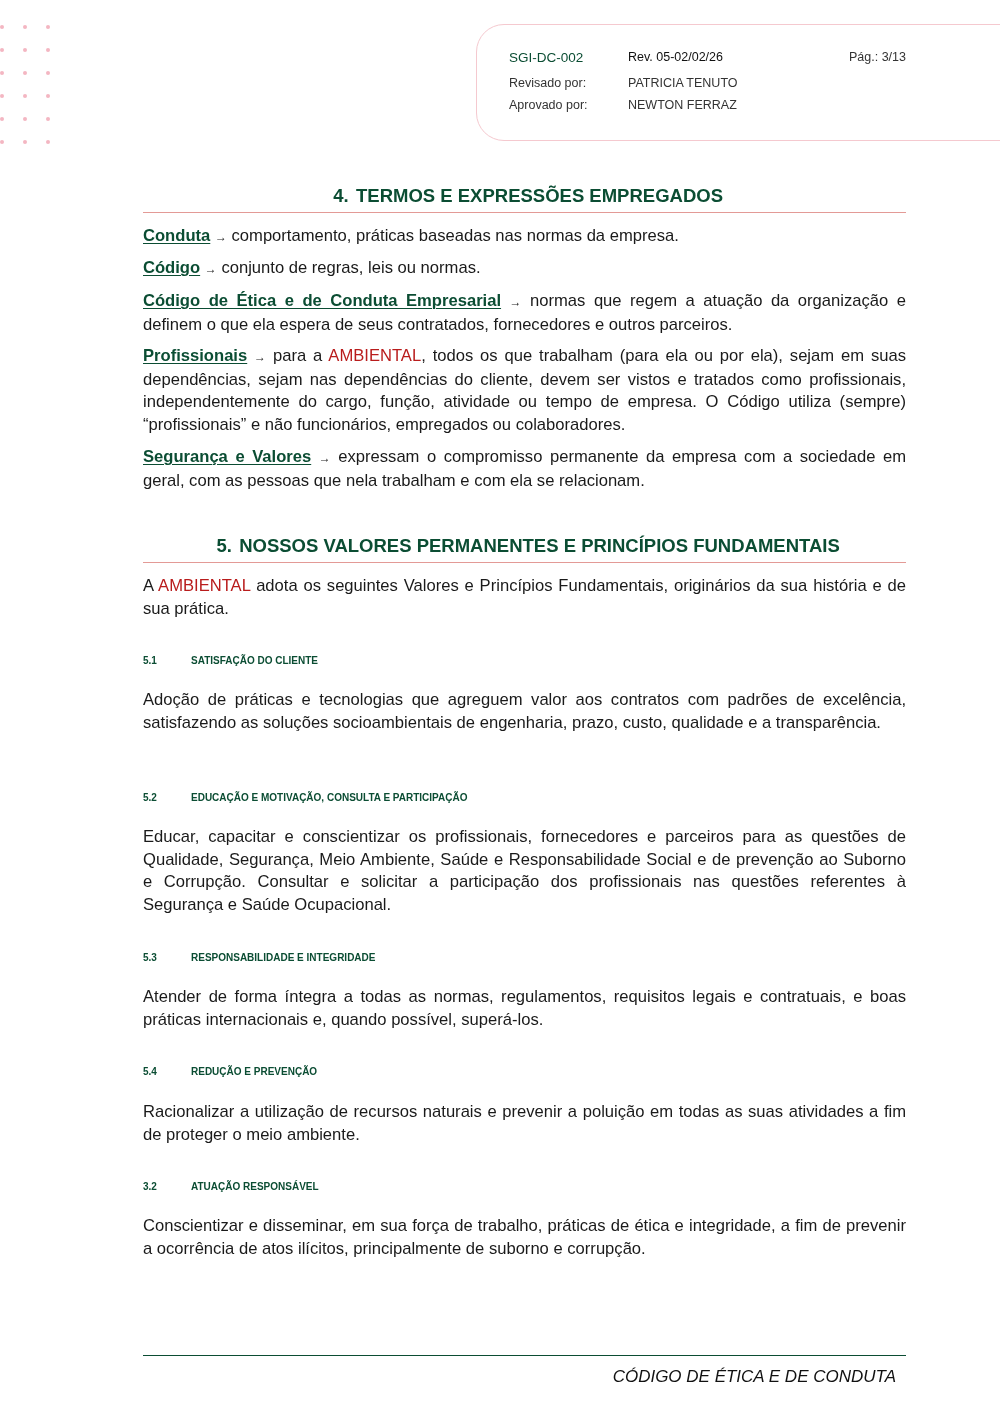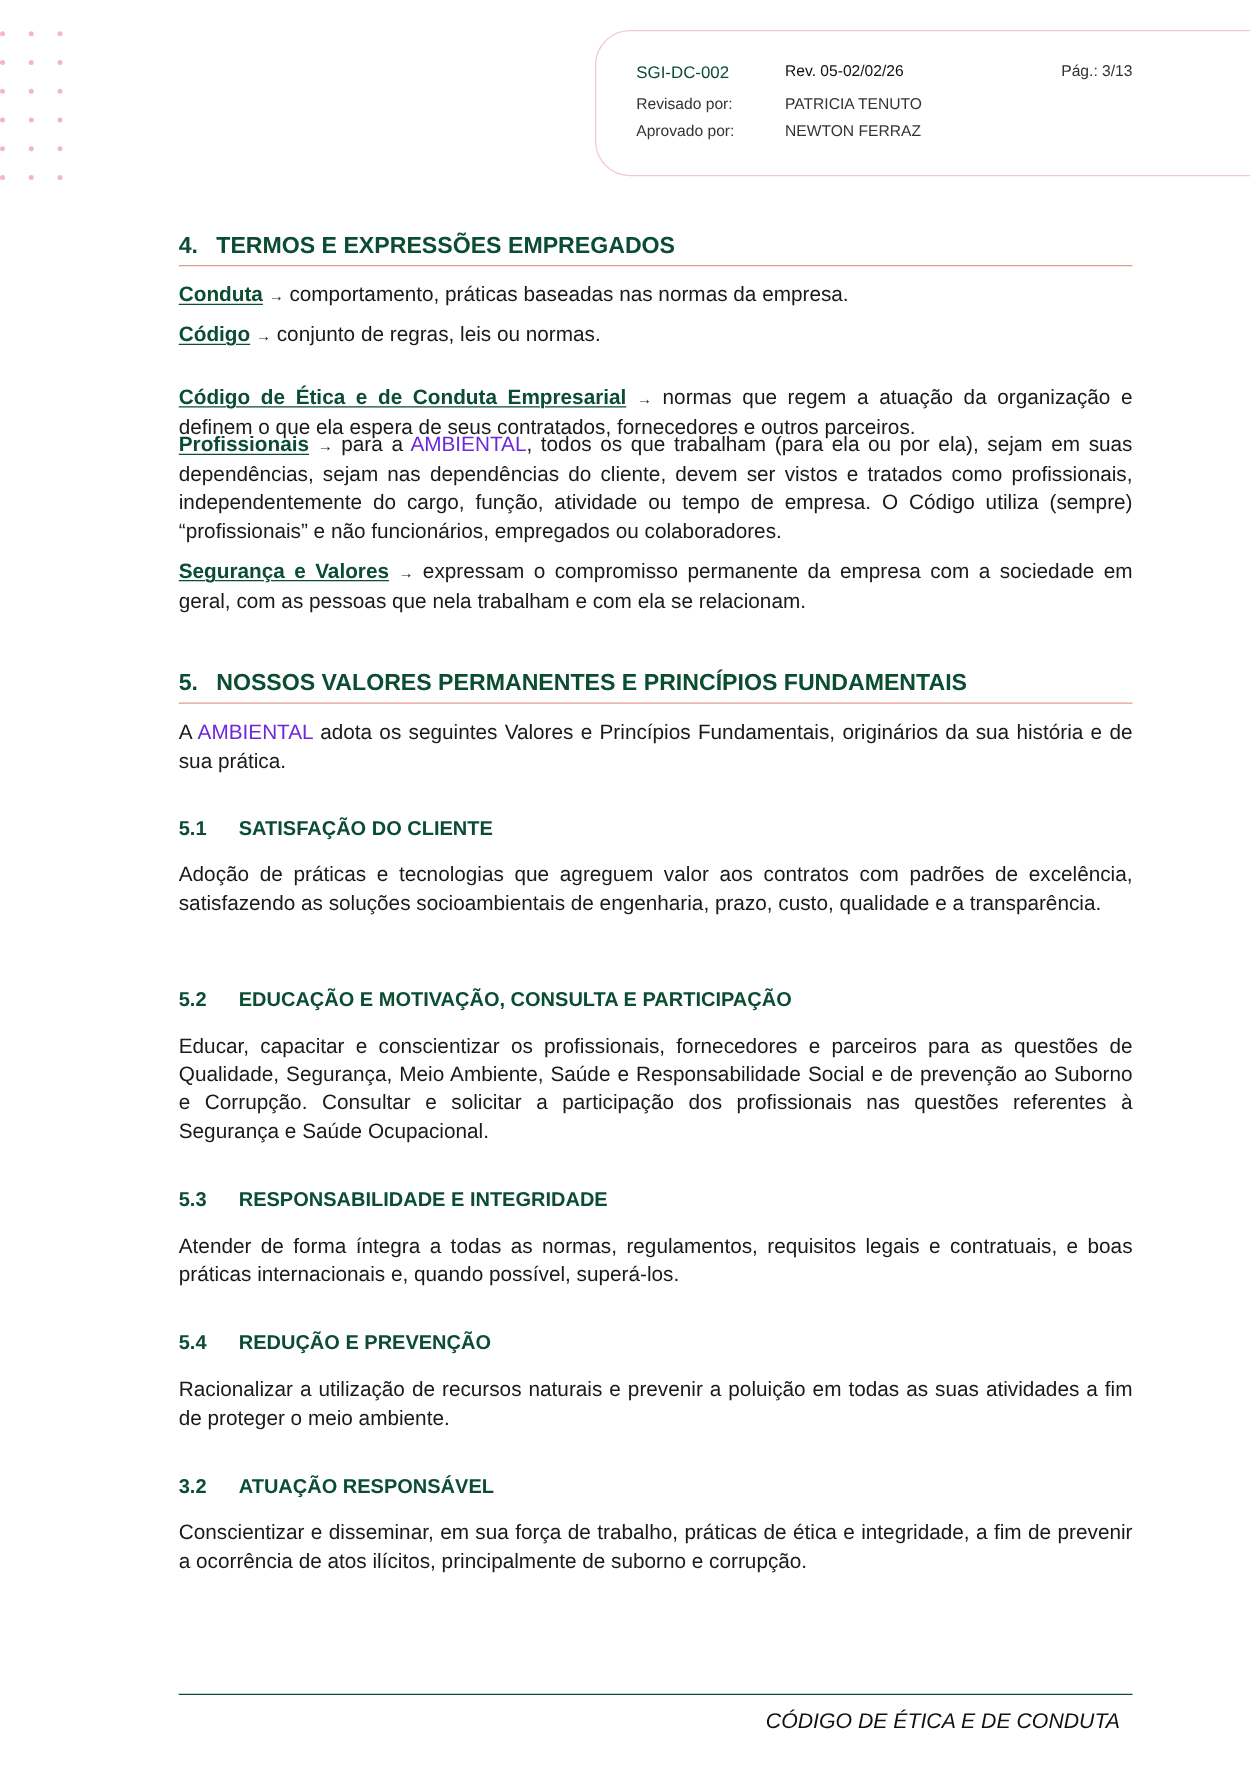--- a/index.html
+++ b/index.html
@@ -6,28 +6,28 @@
   body { width:1000px; height:1414px; position:relative; overflow:hidden;
          font-family:"Liberation Sans", sans-serif; color:#1a1a1a; }
   .dots { position:absolute; left:0; top:22px; width:60px; height:125px; }
   .dot { position:absolute; width:4px; height:4px; border-radius:50%; background:#f4b6c2; }
   .hdr-box { position:absolute; left:476px; top:24px; width:560px; height:117px;
              border:1px solid #f5c9cf; border-radius:28px; box-sizing:border-box; }
   .hdr { position:absolute; font-size:12.5px; color:#333; }
   .hdr.code { color:#0b4d33; font-size:13.5px; }
   .hdr.rev { color:#111; }
   .h1 { position:absolute; left:143px; width:763px; font-weight:bold; font-size:18.5px;
-        color:#0b4d33; border-bottom:1px solid #e39a96; padding-bottom:5px; }
+        color:#0b4d33; border-bottom:1px solid #e39a96; padding-bottom:5px;text-align:center; }
   .h1 .num { display:inline-block; width:30px; }
-  .h2 { position:absolute; left:143px; font-weight:bold; font-size:16px; color:#0b4d33; }
+  .h2 { position:absolute; left:143px; font-weight:bold; font-size:10px; color:#0b4d33; }
   .h2 .num { display:inline-block; width:48px; }
   .p { position:absolute; left:143px; width:763px; font-size:16.6px; line-height:22.6px;
        text-align:justify; color:#1a1a1a; }
   .term { color:#0b4d33; font-weight:bold; text-decoration:underline; text-decoration-thickness:1px; text-underline-offset:2px; }
-  .brand { color:#6d28d9; }
+  .brand { color:#b91c1c; }
   .arrow { font-size:12px; }
   .footer-line { position:absolute; left:143px; top:1355px; width:763px; height:1px; background:#0b4d33; }
   .footer-text { position:absolute; right:104px; top:1367px; font-style:italic; font-size:17px; color:#111; }
 </style>
 </head>
 <body>
 
 <div class="dots" id="dots">
     <div class="dot" style="left: 0px; top: 3px;"></div>
     <div class="dot" style="left: 23px; top: 3px;"></div>
@@ -63,21 +63,21 @@
 </div>
 
 <div class="p" style="top:225px;">
   <span class="term">Conduta</span>
   <span class="arrow">→</span><span> comportamento, práticas baseadas nas normas da empresa.</span>
 </div>
 <div class="p" style="top:257px;">
   <span class="term">Código</span>
   <span class="arrow">→</span><span> conjunto de regras, leis ou normas.</span>
 </div>
-<div class="p" style="top:307px;">
+<div class="p" style="top:290px;">
   <span class="term">Código de Ética e de Conduta Empresarial</span>
   <span class="arrow">→</span><span> normas que regem a atuação da organização e definem o que ela espera de seus contratados, fornecedores e outros parceiros.</span>
 </div>
 <div class="p" style="top:345px;">
   <span class="term">Profissionais</span>
   <span class="arrow">→</span><span> para a </span><span class="brand">AMBIENTAL</span><span>, todos os que trabalham (para ela ou por ela), sejam em suas dependências, sejam nas dependências do cliente, devem ser vistos e tratados como profissionais, independentemente do cargo, função, atividade ou tempo de empresa. O Código utiliza (sempre) “profissionais” e não funcionários, empregados ou colaboradores.</span>
 </div>
 <div class="p" style="top:446px;">
   <span class="term">Segurança e Valores</span>
   <span class="arrow">→</span><span> expressam o compromisso permanente da empresa com a sociedade em geral, com as pessoas que nela trabalham e com ela se relacionam.</span>

